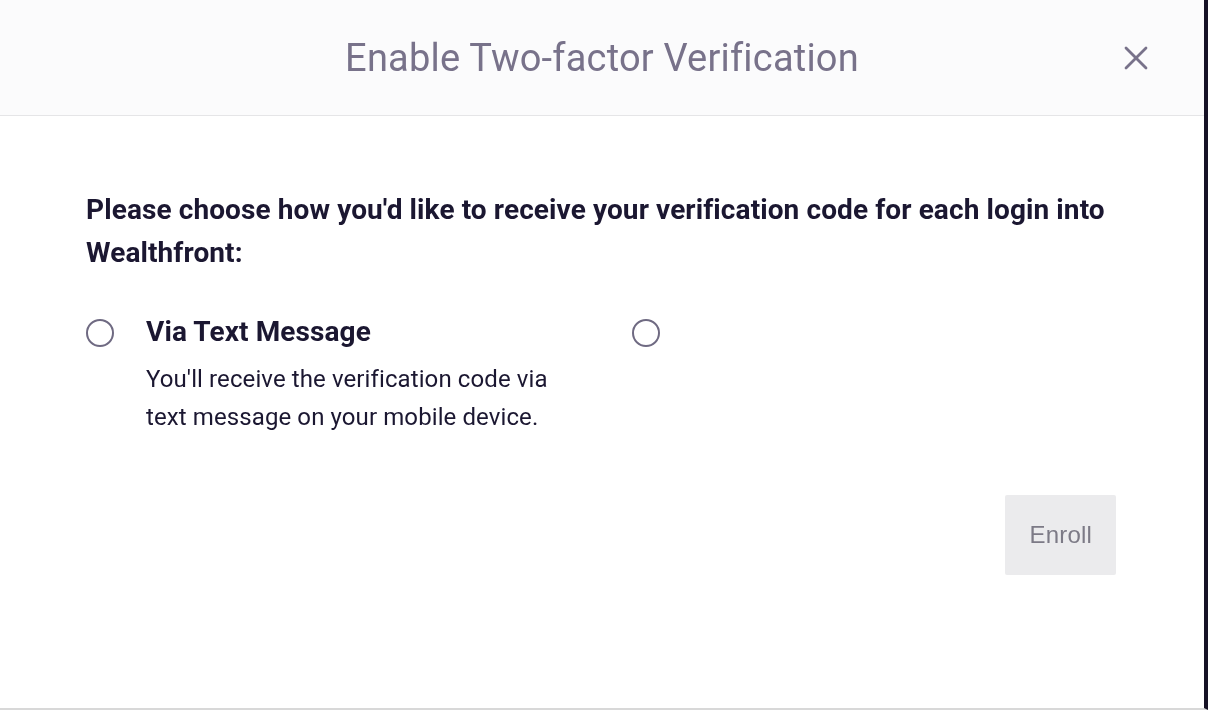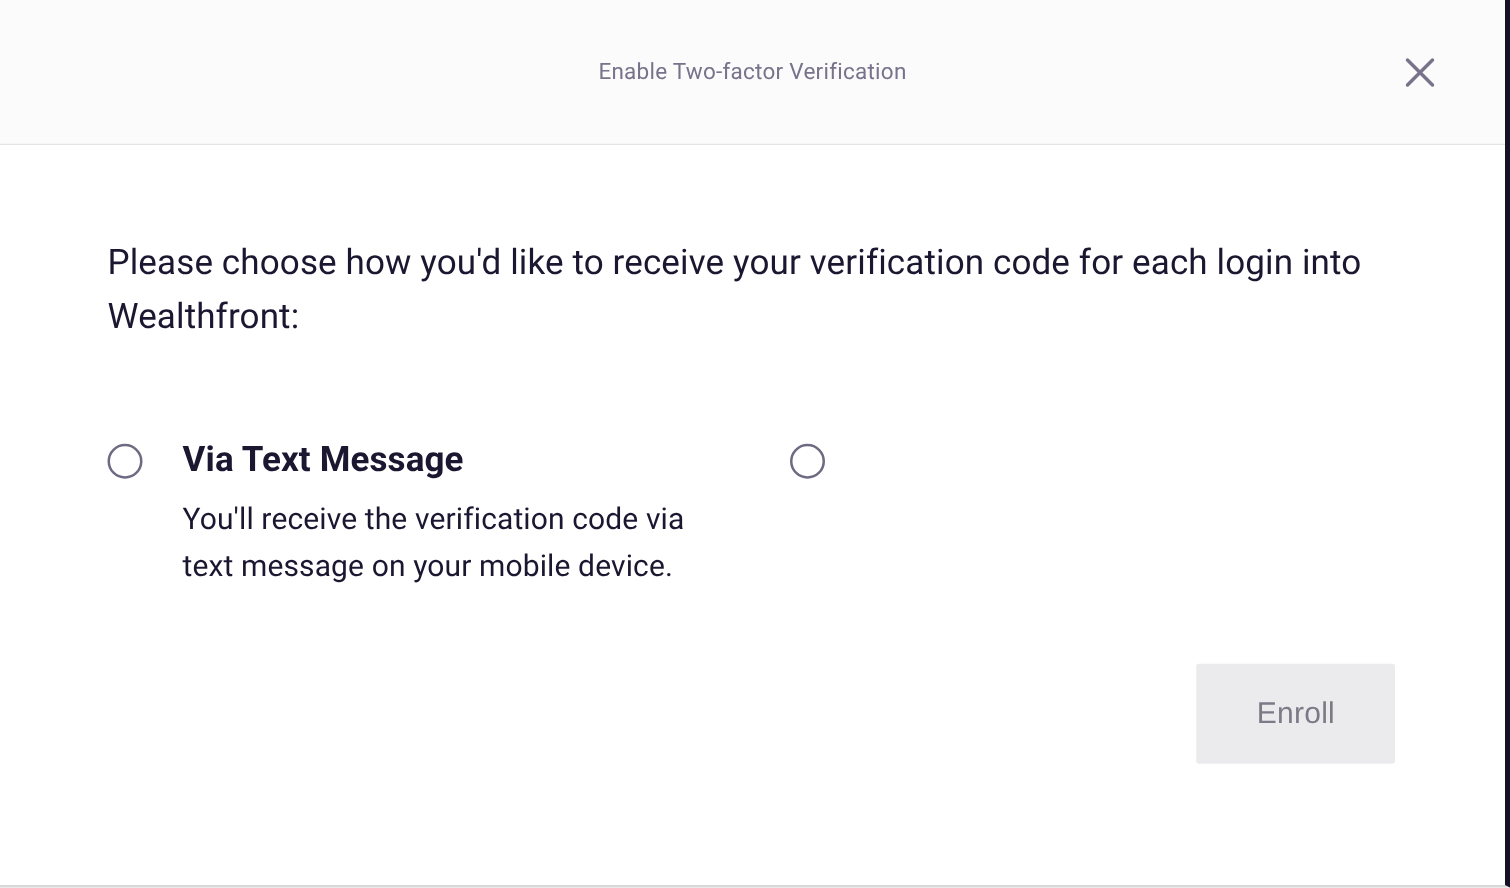--- a/index.html
+++ b/index.html
@@ -26,21 +26,21 @@
     .modal-header {
       height: 116px;
       border-bottom: 1px solid #e5e5e7;
       background: #fbfbfc;
       display: flex;
       align-items: center;
       justify-content: center;
       position: relative;
     }
     .modal-title {
-      font-size: 18px;
+      font-size: 38px;
       font-weight: 400;
       color: #78728a;
       letter-spacing: 0.2px;
     }
     .close-btn {
       position: absolute;
       right: 48px;
       top: 50%;
       transform: translateY(-50%);
       width: 40px;
@@ -57,27 +57,27 @@
       width: 30px;
       height: 30px;
     }
     .modal-body {
       padding: 72px 86px 0 86px;
     }
     .intro-text {
       font-size: 28px;
       line-height: 1.55;
       color: #1b1731;
-      font-weight: 400;
+      font-weight: 700;
       letter-spacing: 0.1px;
     }
     .options {
       display: flex;
       gap: 60px;
-      margin-top: 76px;
+      margin-top: 40px;
     }
     .option {
       display: flex;
       align-items: flex-start;
       gap: 32px;
       flex: 1;
     }
     .radio {
       width: 28px;
       height: 28px;
@@ -112,21 +112,21 @@
       justify-content: flex-end;
       padding: 0 88px;
       margin-top: 58px;
     }
     .enroll-btn {
       background: #ebebed;
       color: #7c7a86;
       border: none;
       font-size: 24px;
       font-weight: 400;
-      padding: 26px 48px;
+      padding: 26px 24px;
       cursor: pointer;
       border-radius: 2px;
       letter-spacing: 0.2px;
     }
   </style>
 </head>
 <body>
 
 <div class="modal">
   <div class="modal-header">

